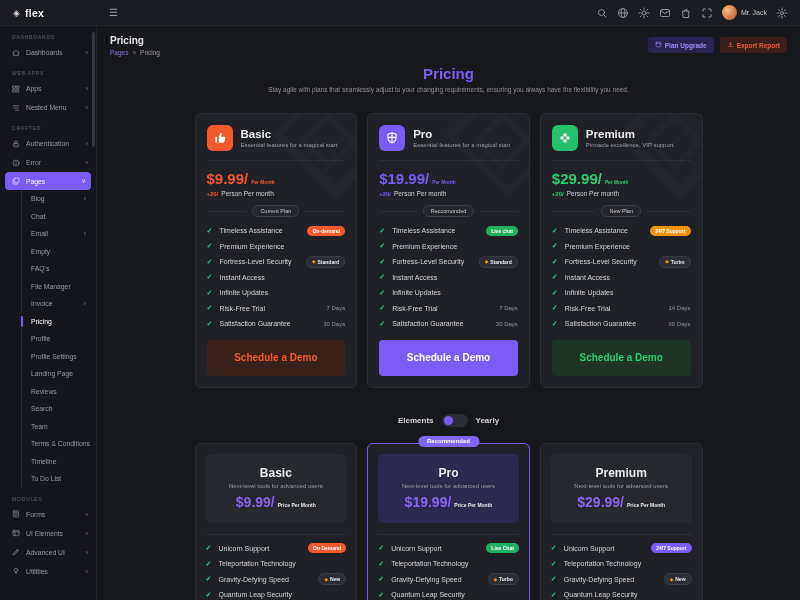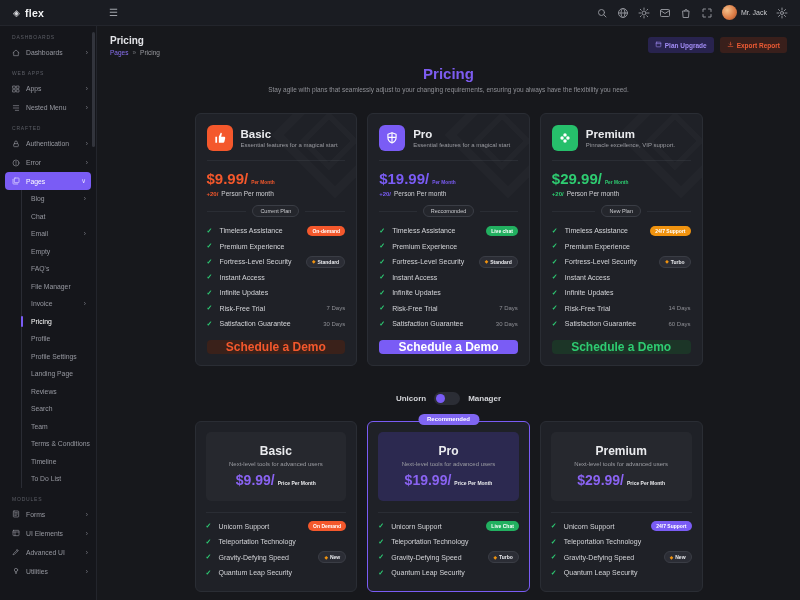--- a/index.html
+++ b/index.html
@@ -93,22 +93,22 @@
   .feat-label { font-size:7px; color:#d3d4d8; margin-left:5px; flex:1; white-space:nowrap; }
   .badge { font-size:5px; font-weight:bold; padding:2px 5px; border-radius:7px;
     display:flex; align-items:center; gap:2px; white-space:nowrap; }
   .badge-orange { background:#f4582c; color:#fff; }
   .badge-green  { background:#22b060; color:#fff; }
   .badge-amber  { background:#f0930f; color:#fff; }
   .badge-purple { background:#7a5cf5; color:#fff; }
   .badge-dark   { background:#2b2d35; color:#e8e9ec; border:1px solid #3a3d45; }
   .badge-star { color:#f0930f; font-size:4.5px; }
   .feat-meta { font-size:6px; color:#8f9096; }
-  .cta { margin-top:8px; height:14px; border-radius:4px; display:flex; align-items:center;
-    justify-content:center; font-size:12px; font-weight:bold; cursor:pointer; position:relative; z-index:1; }
+  .cta { margin-top:8px; height:36px; border-radius:4px; display:flex; align-items:center;
+    justify-content:center; font-size:10px; font-weight:bold; cursor:pointer; position:relative; z-index:1; }
   .cta-orange { background:#3a211a; color:#f4582c; }
   .cta-purple { background:#7a5cf5; color:#fff; }
   .cta-green  { background:#1c3527; color:#2ecc71; }
 
   
   .toggle-row { display:flex; align-items:center; justify-content:center; gap:8px; margin-top:26px; }
   .toggle-label { font-size:8px; color:#d3d4d8; font-weight:600; }
   .switch { width:26px; height:13px; background:#2b2d35; border-radius:7px; position:relative; cursor:pointer; }
   .knob { position:absolute; left:2px; top:2px; width:9px; height:9px; border-radius:50%; background:#7a5cf5; }
 
@@ -663,25 +663,25 @@
           <span class="feat-label">Satisfaction Guarantee</span>
 
           <span class="feat-meta">60 Days</span>
         </div>
         </div>
       <div class="cta cta-green">Schedule a Demo</div>
     </div>
     </div>
 
   <div class="toggle-row">
-    <span class="toggle-label">Unicorn</span>
+    <span class="toggle-label">Elements</span>
     <span class="switch">
         <i class="knob"></i>
       </span>
-    <span class="toggle-label">Manager</span>
+    <span class="toggle-label">Yearly</span>
   </div>
 
   <div class="compare-row">
       <div class="cmp-card">
 
       <div class="cmp-panel">
         <div class="cmp-name">Basic</div>
         <div class="cmp-tag">Next-level tools for advanced users</div>
         <div class="cmp-price-row">
           <span class="cmp-price">$9.99/</span>

